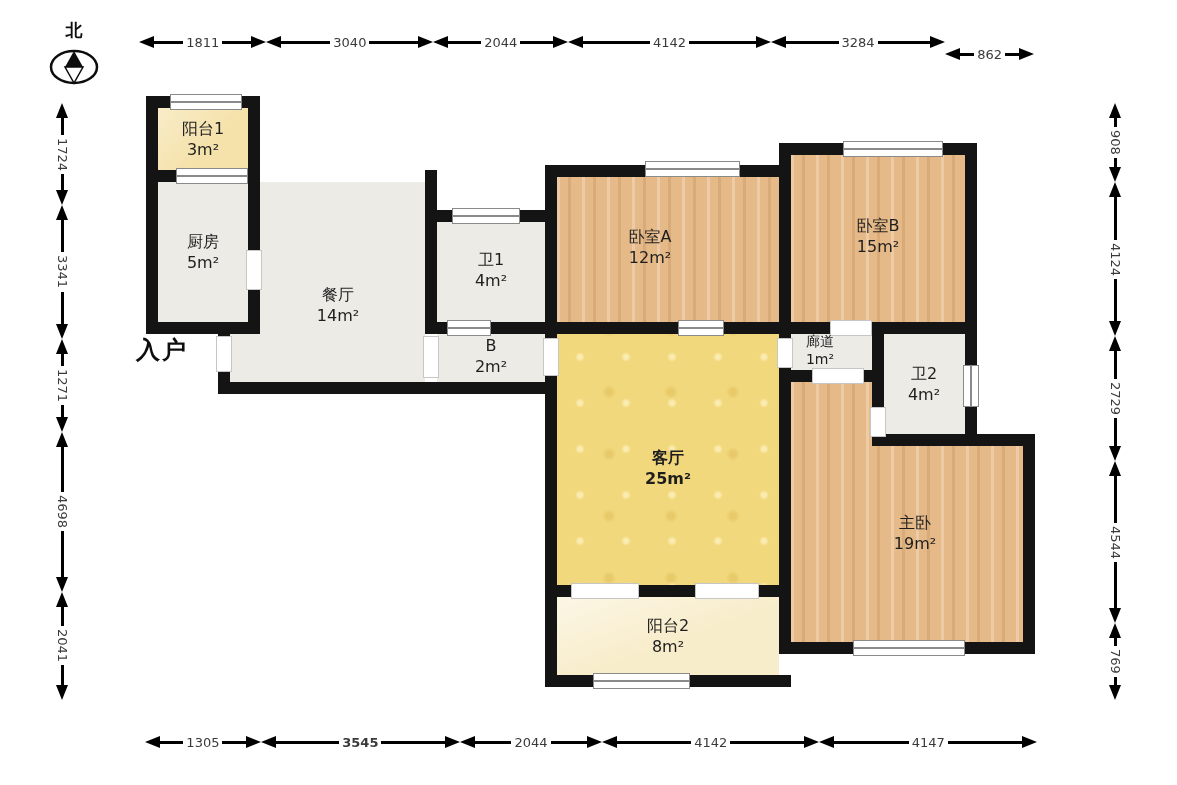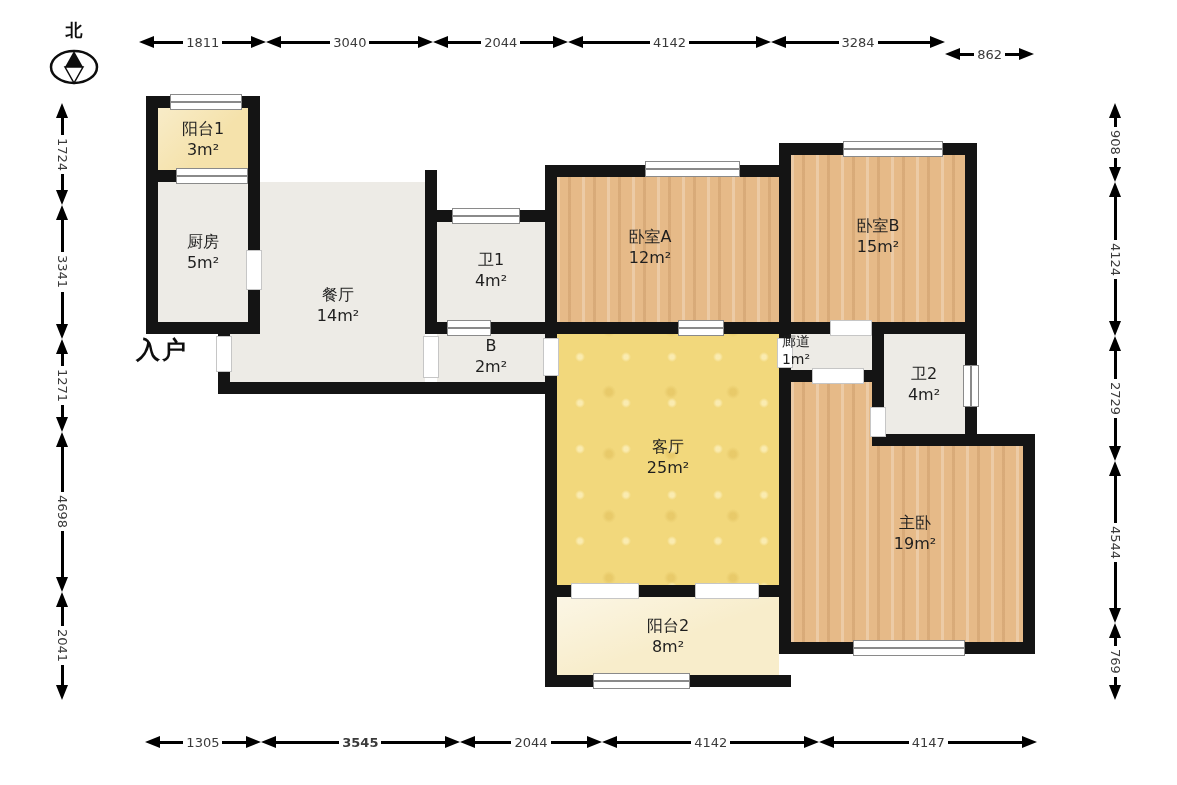--- a/index.html
+++ b/index.html
@@ -160,29 +160,29 @@
         <div>2m²</div>
       </div>
       <div class="room-label" style="left: 650px; top: 247px;">
         <div>卧室A</div>
         <div>12m²</div>
       </div>
       <div class="room-label" style="left: 878px; top: 236px;">
         <div>卧室B</div>
         <div>15m²</div>
       </div>
-      <div class="room-label small" style="left: 796px; top: 350px;">
+      <div class="room-label small" style="left: 820px; top: 350px;">
         <div>廊道</div>
         <div>1m²</div>
       </div>
       <div class="room-label" style="left: 924px; top: 384px;">
         <div>卫2</div>
         <div>4m²</div>
       </div>
-      <div class="room-label" style="left: 668px; top: 457px;">
+      <div class="room-label" style="left: 668px; top: 468px; font-weight: bold;">
         <div>客厅</div>
         <div>25m²</div>
       </div>
       <div class="room-label" style="left: 915px; top: 533px;">
         <div>主卧</div>
         <div>19m²</div>
       </div>
       <div class="room-label" style="left: 668px; top: 636px;">
         <div>阳台2</div>
         <div>8m²</div>

